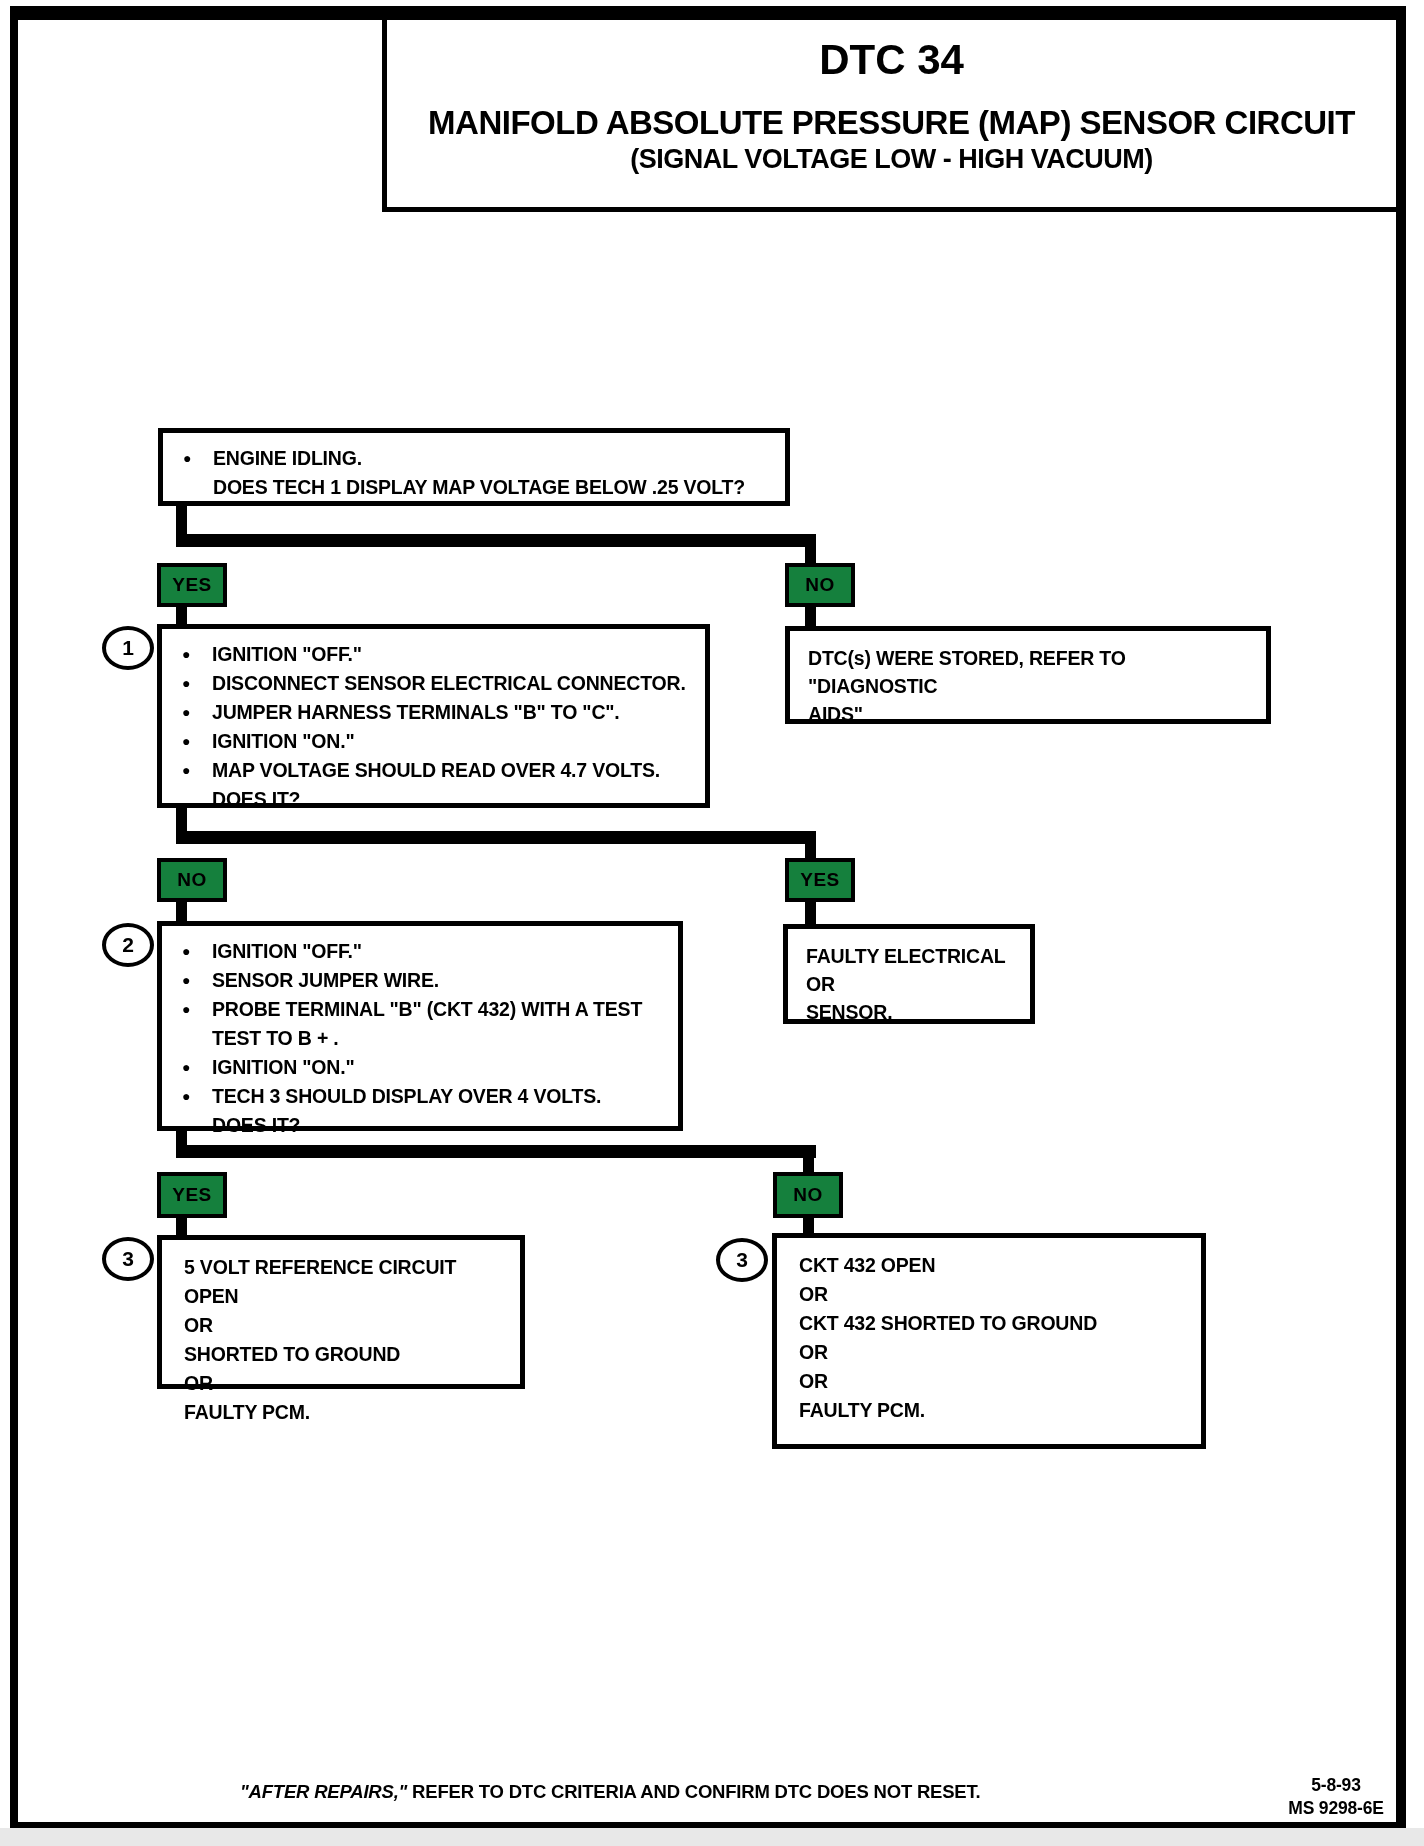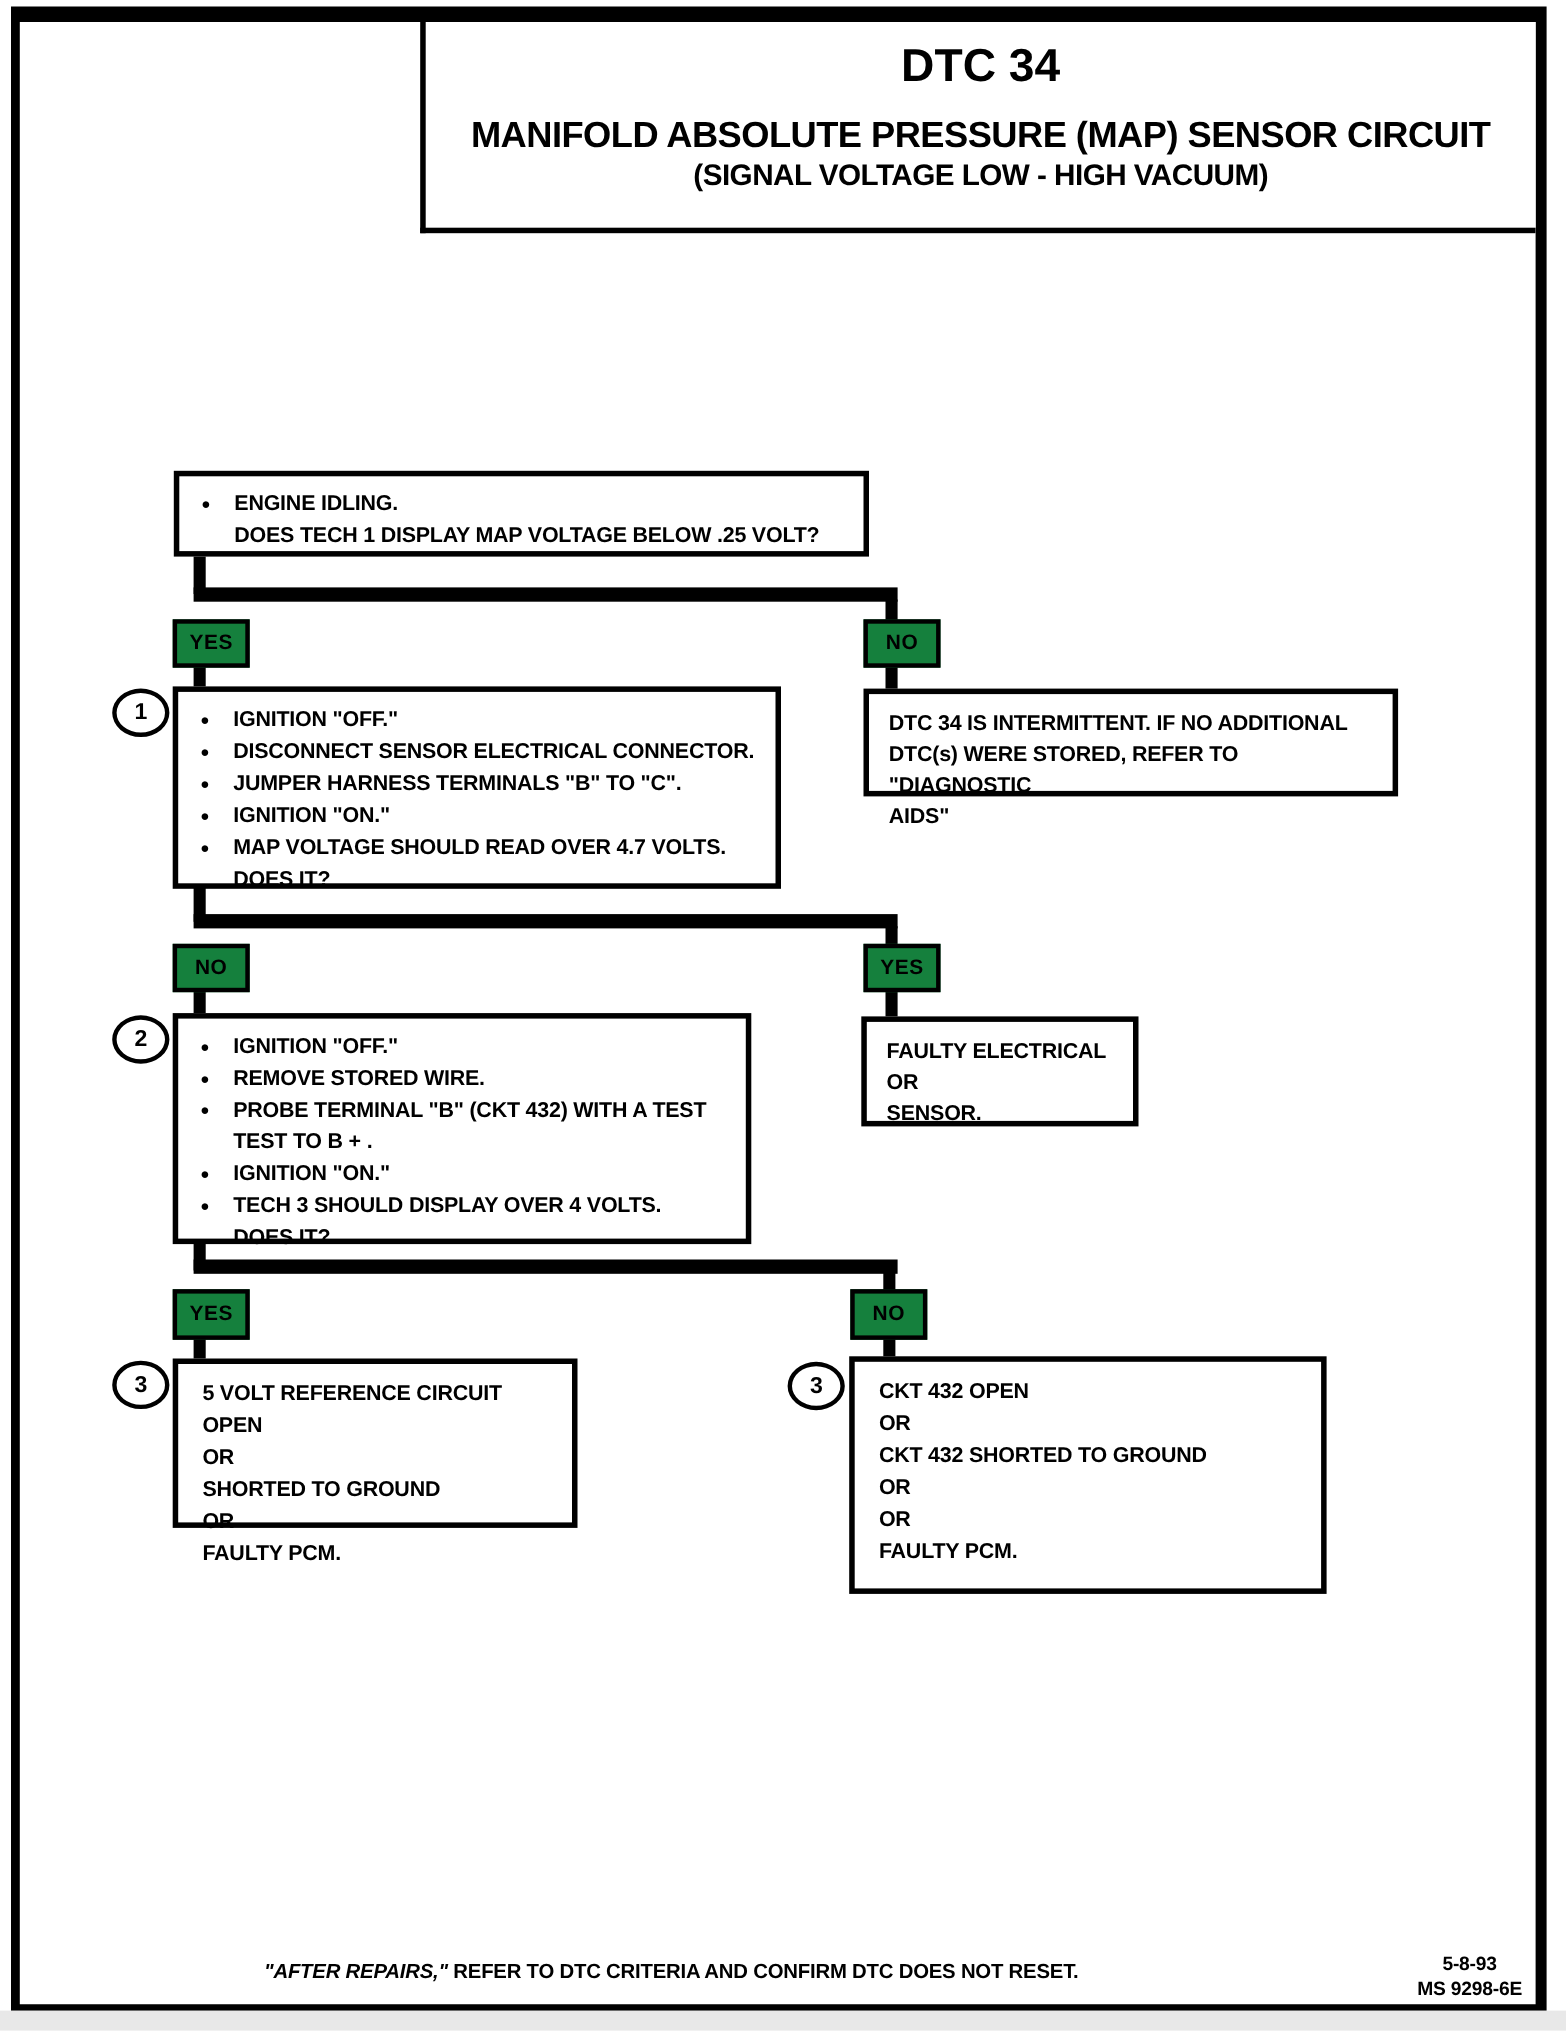--- a/index.html
+++ b/index.html
@@ -111,21 +111,20 @@
         </div>
       <div class="r">
           <span class="b"></span>
           <span>DOES IT?</span>
         </div>
     </div>
   </div>
 
   <div class="fbox" style="left:785px; top:626px; width:486px; height:98px;">
     <div class="plain-pad" style="line-height:28px;">
-      <div>DTC 34 IS INTERMITTENT.  IF NO ADDITIONAL</div>
       <div>DTC(s) WERE STORED, REFER TO "DIAGNOSTIC</div>
       <div>AIDS"</div>
     </div>
   </div>
 
   <div class="line" style="left:176px; top:806px; width:11px; height:32px;"></div>
   <div class="line" style="left:176px; top:831px; width:640px; height:13px;"></div>
   <div class="line" style="left:805px; top:842px; width:11px; height:20px;"></div>
   <div class="line" style="left:176px; top:900px; width:11px; height:25px;"></div>
   <div class="line" style="left:805px; top:900px; width:11px; height:27px;"></div>
@@ -135,21 +134,21 @@
 
   <div class="badge" style="left:102px; top:923px;">2</div>
   <div class="fbox" style="left:157px; top:921px; width:526px; height:210px;">
     <div class="pad">
       <div class="r">
           <span class="b">●</span>
           <span>IGNITION "OFF."</span>
         </div>
       <div class="r">
           <span class="b">●</span>
-          <span>REMOVE STORED WIRE.</span>
+          <span>SENSOR JUMPER WIRE.</span>
         </div>
       <div class="r">
           <span class="b">●</span>
           <span>PROBE TERMINAL "B" (CKT 432) WITH A TEST</span>
         </div>
       <div class="r">
           <span class="b"></span>
           <span>TEST TO B + .</span>
         </div>
       <div class="r">

